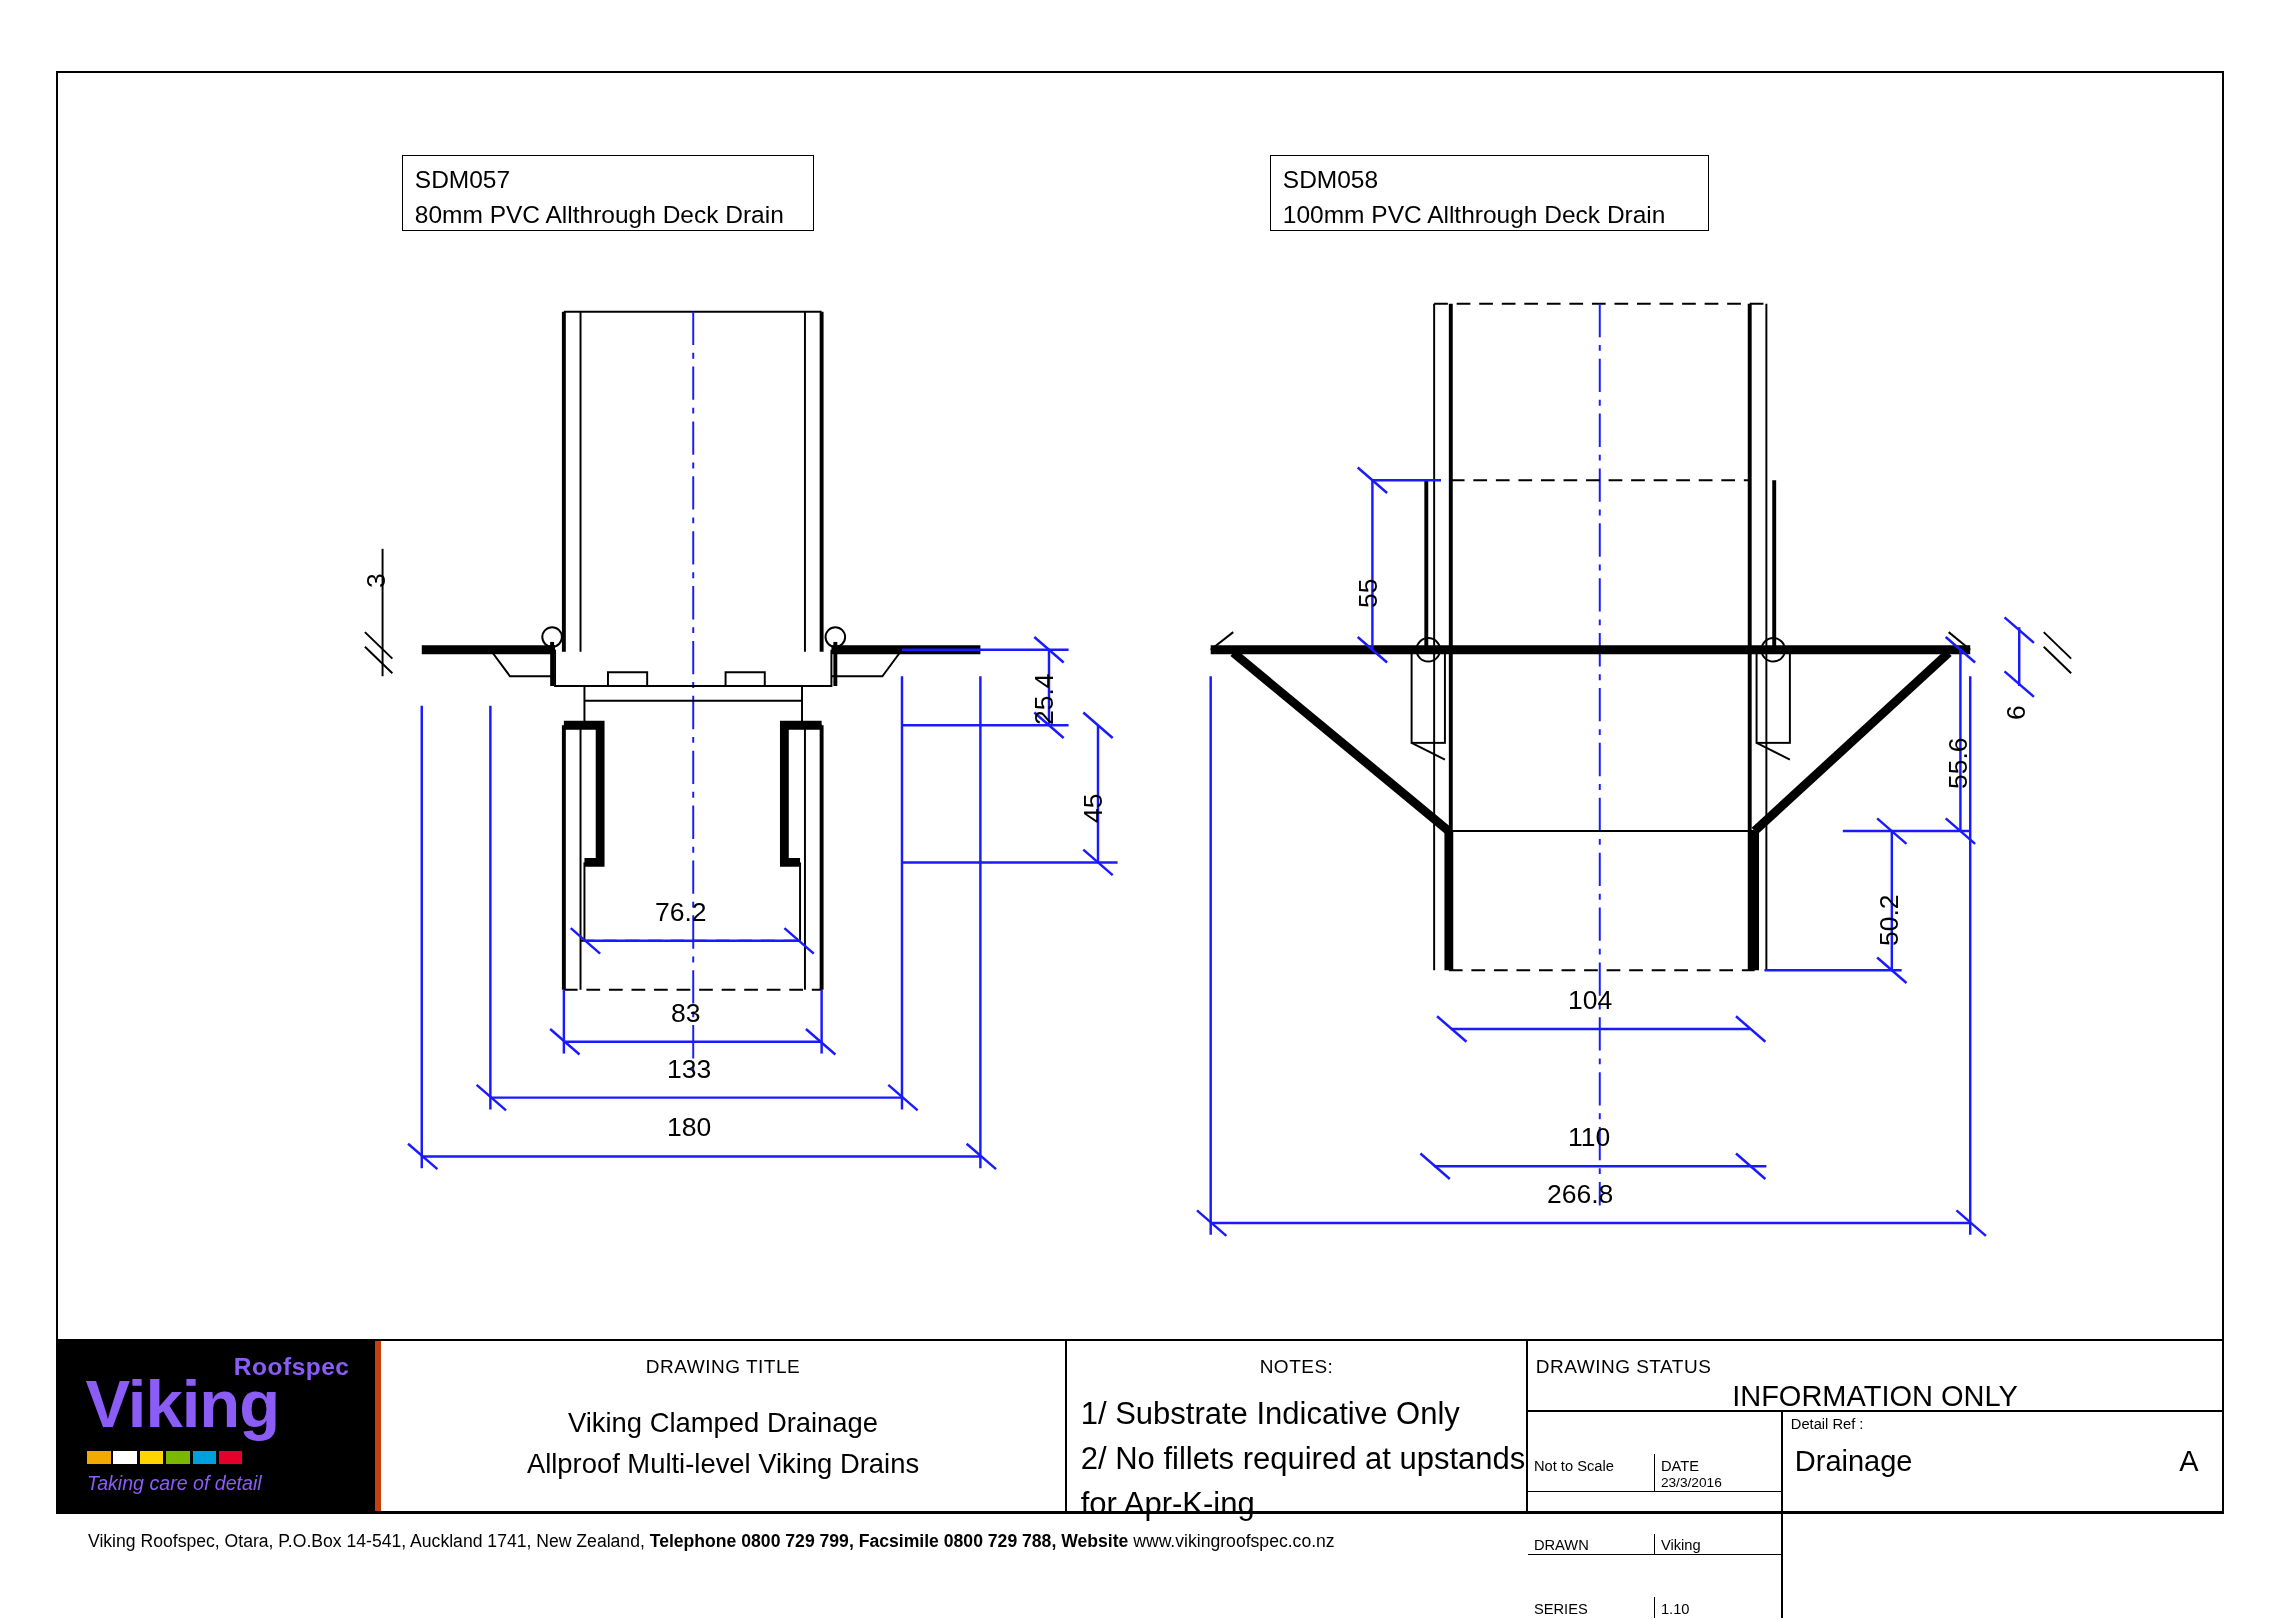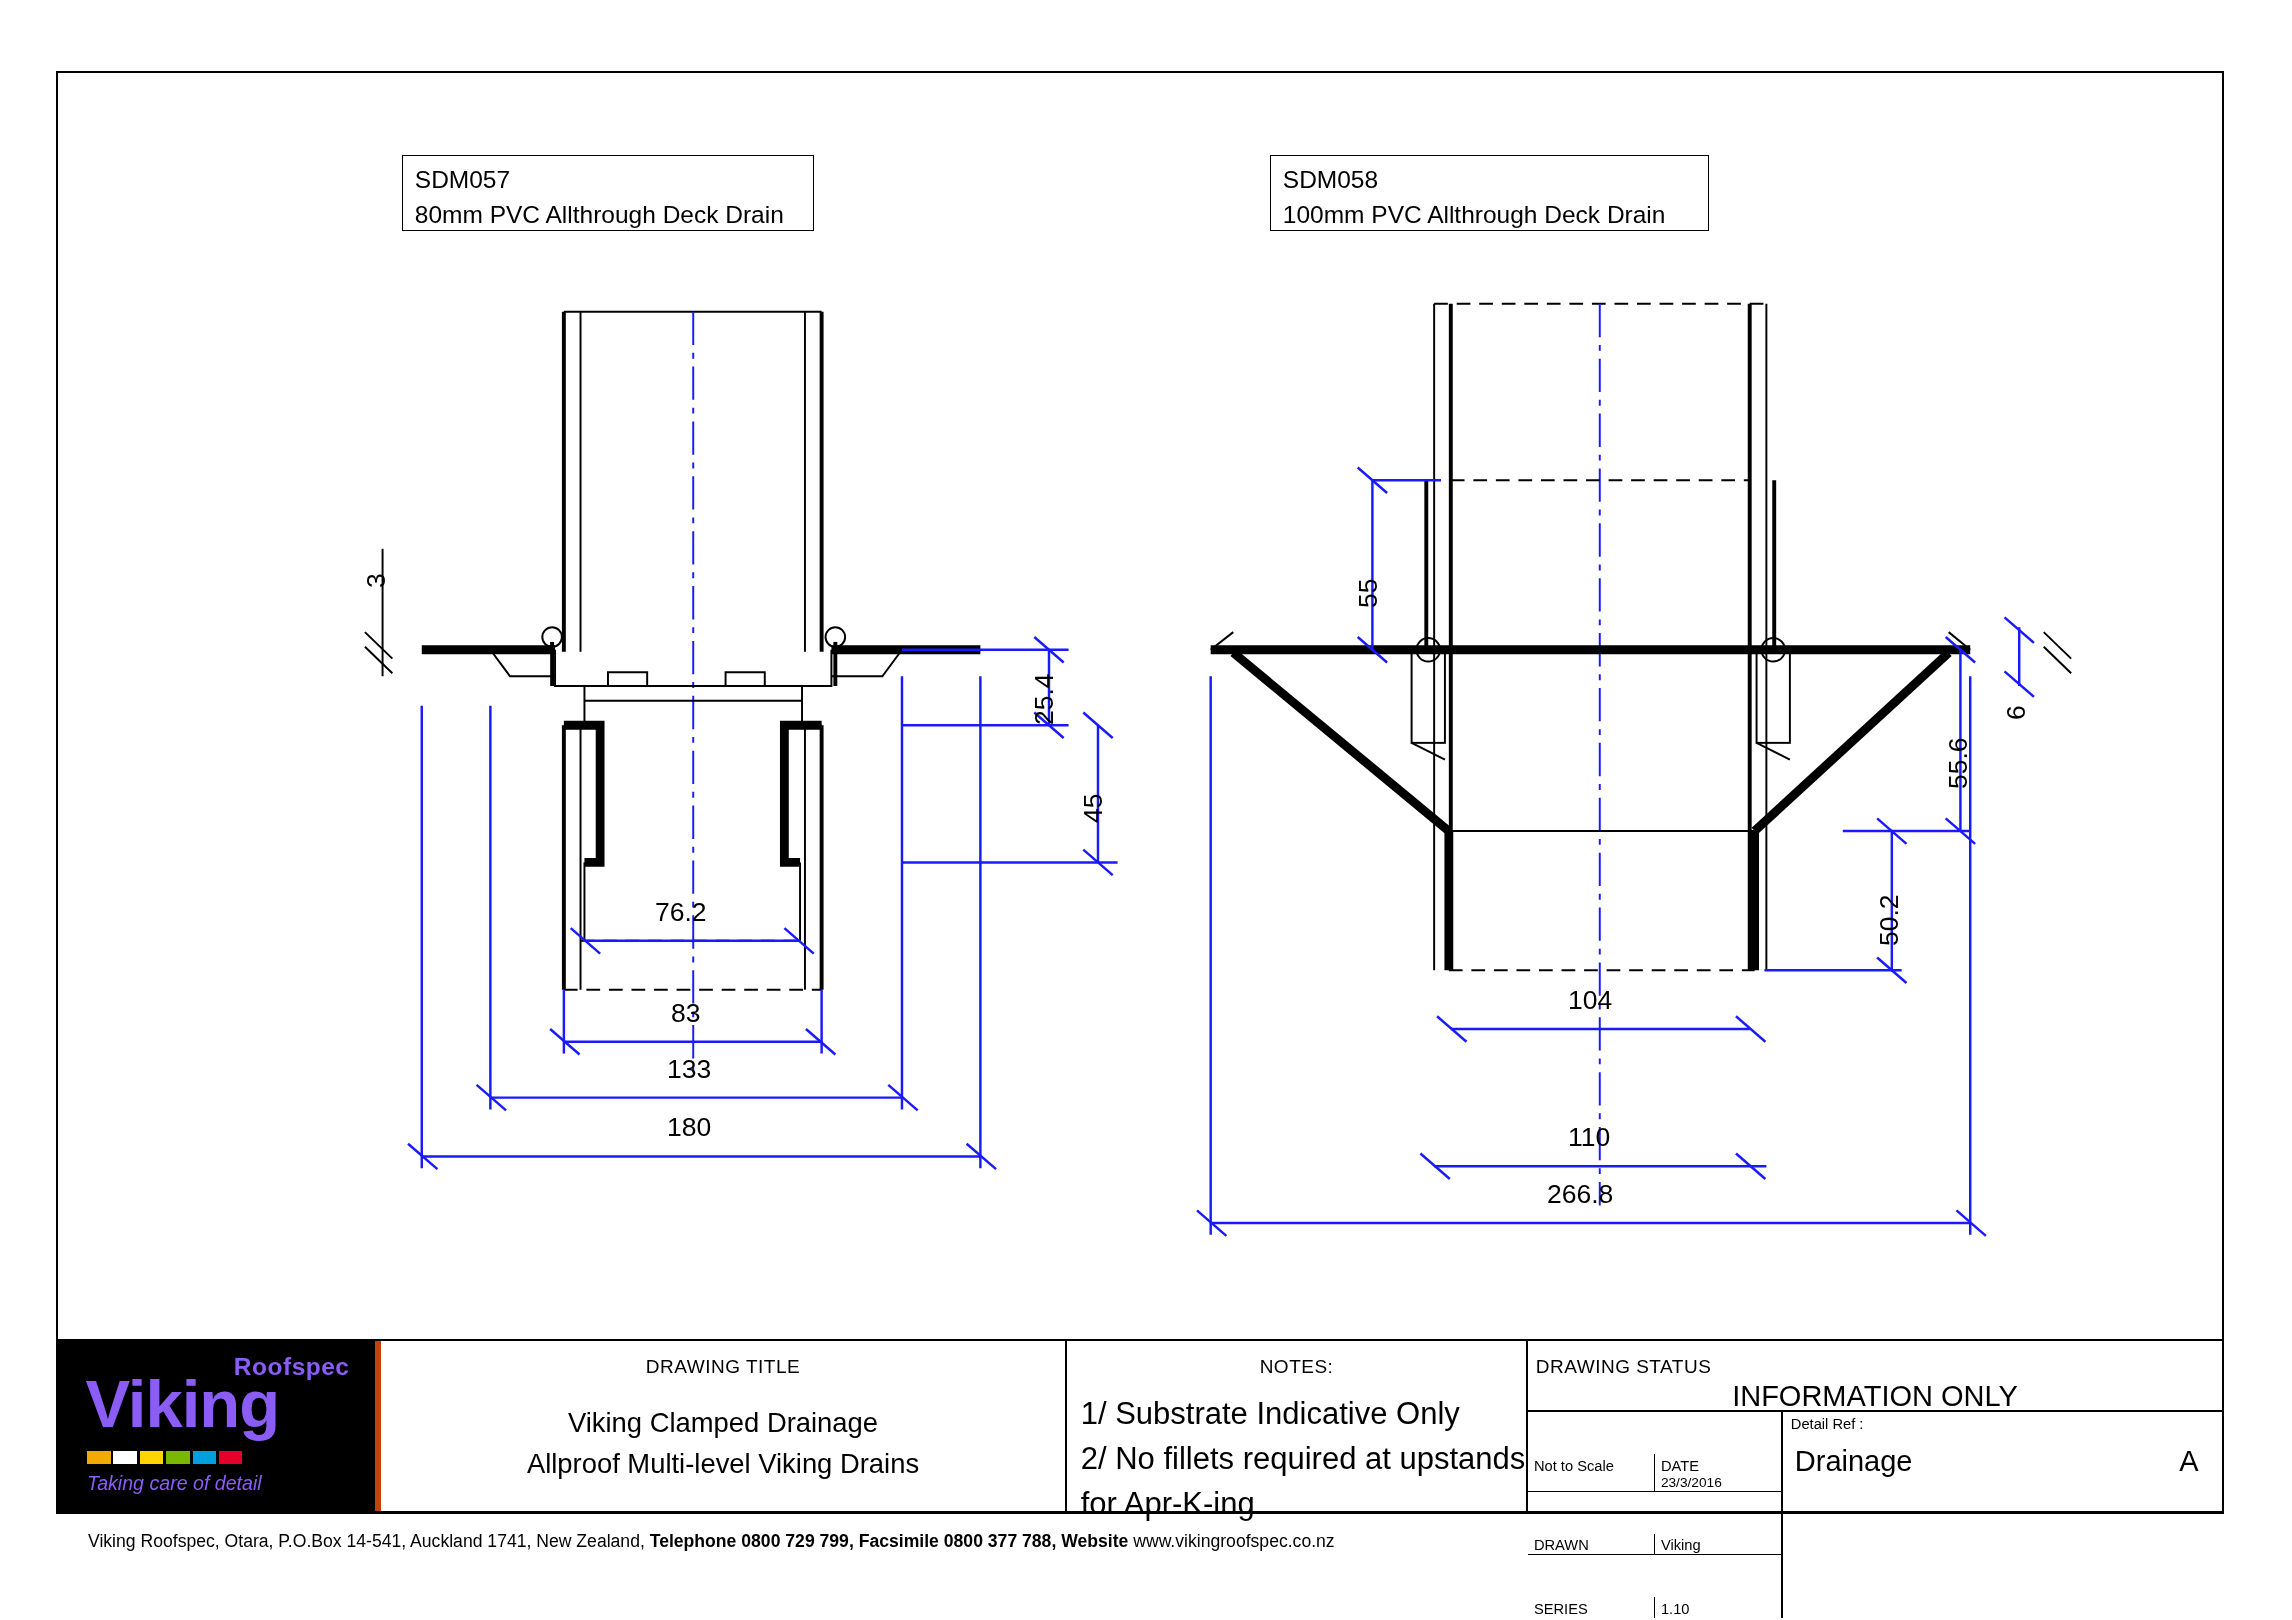--- a/index.html
+++ b/index.html
@@ -470,19 +470,19 @@
         </div>
       </div>
     </div>
   </div>
 
   <div class="footer">
     <span>Viking Roofspec, Otara, P.O.Box 14-541, Auckland 1741, New Zealand,</span>
     <b>Telephone</b>
     <b>0800 729 799,</b>
     <b>Facsimile</b>
-    <b>0800 377 788,</b>
+    <b>0800 729 788,</b>
     <b>Website</b>
     <span>www.vikingroofspec.co.nz</span>
   </div>
 
 </div>
 
 
 </body></html>

